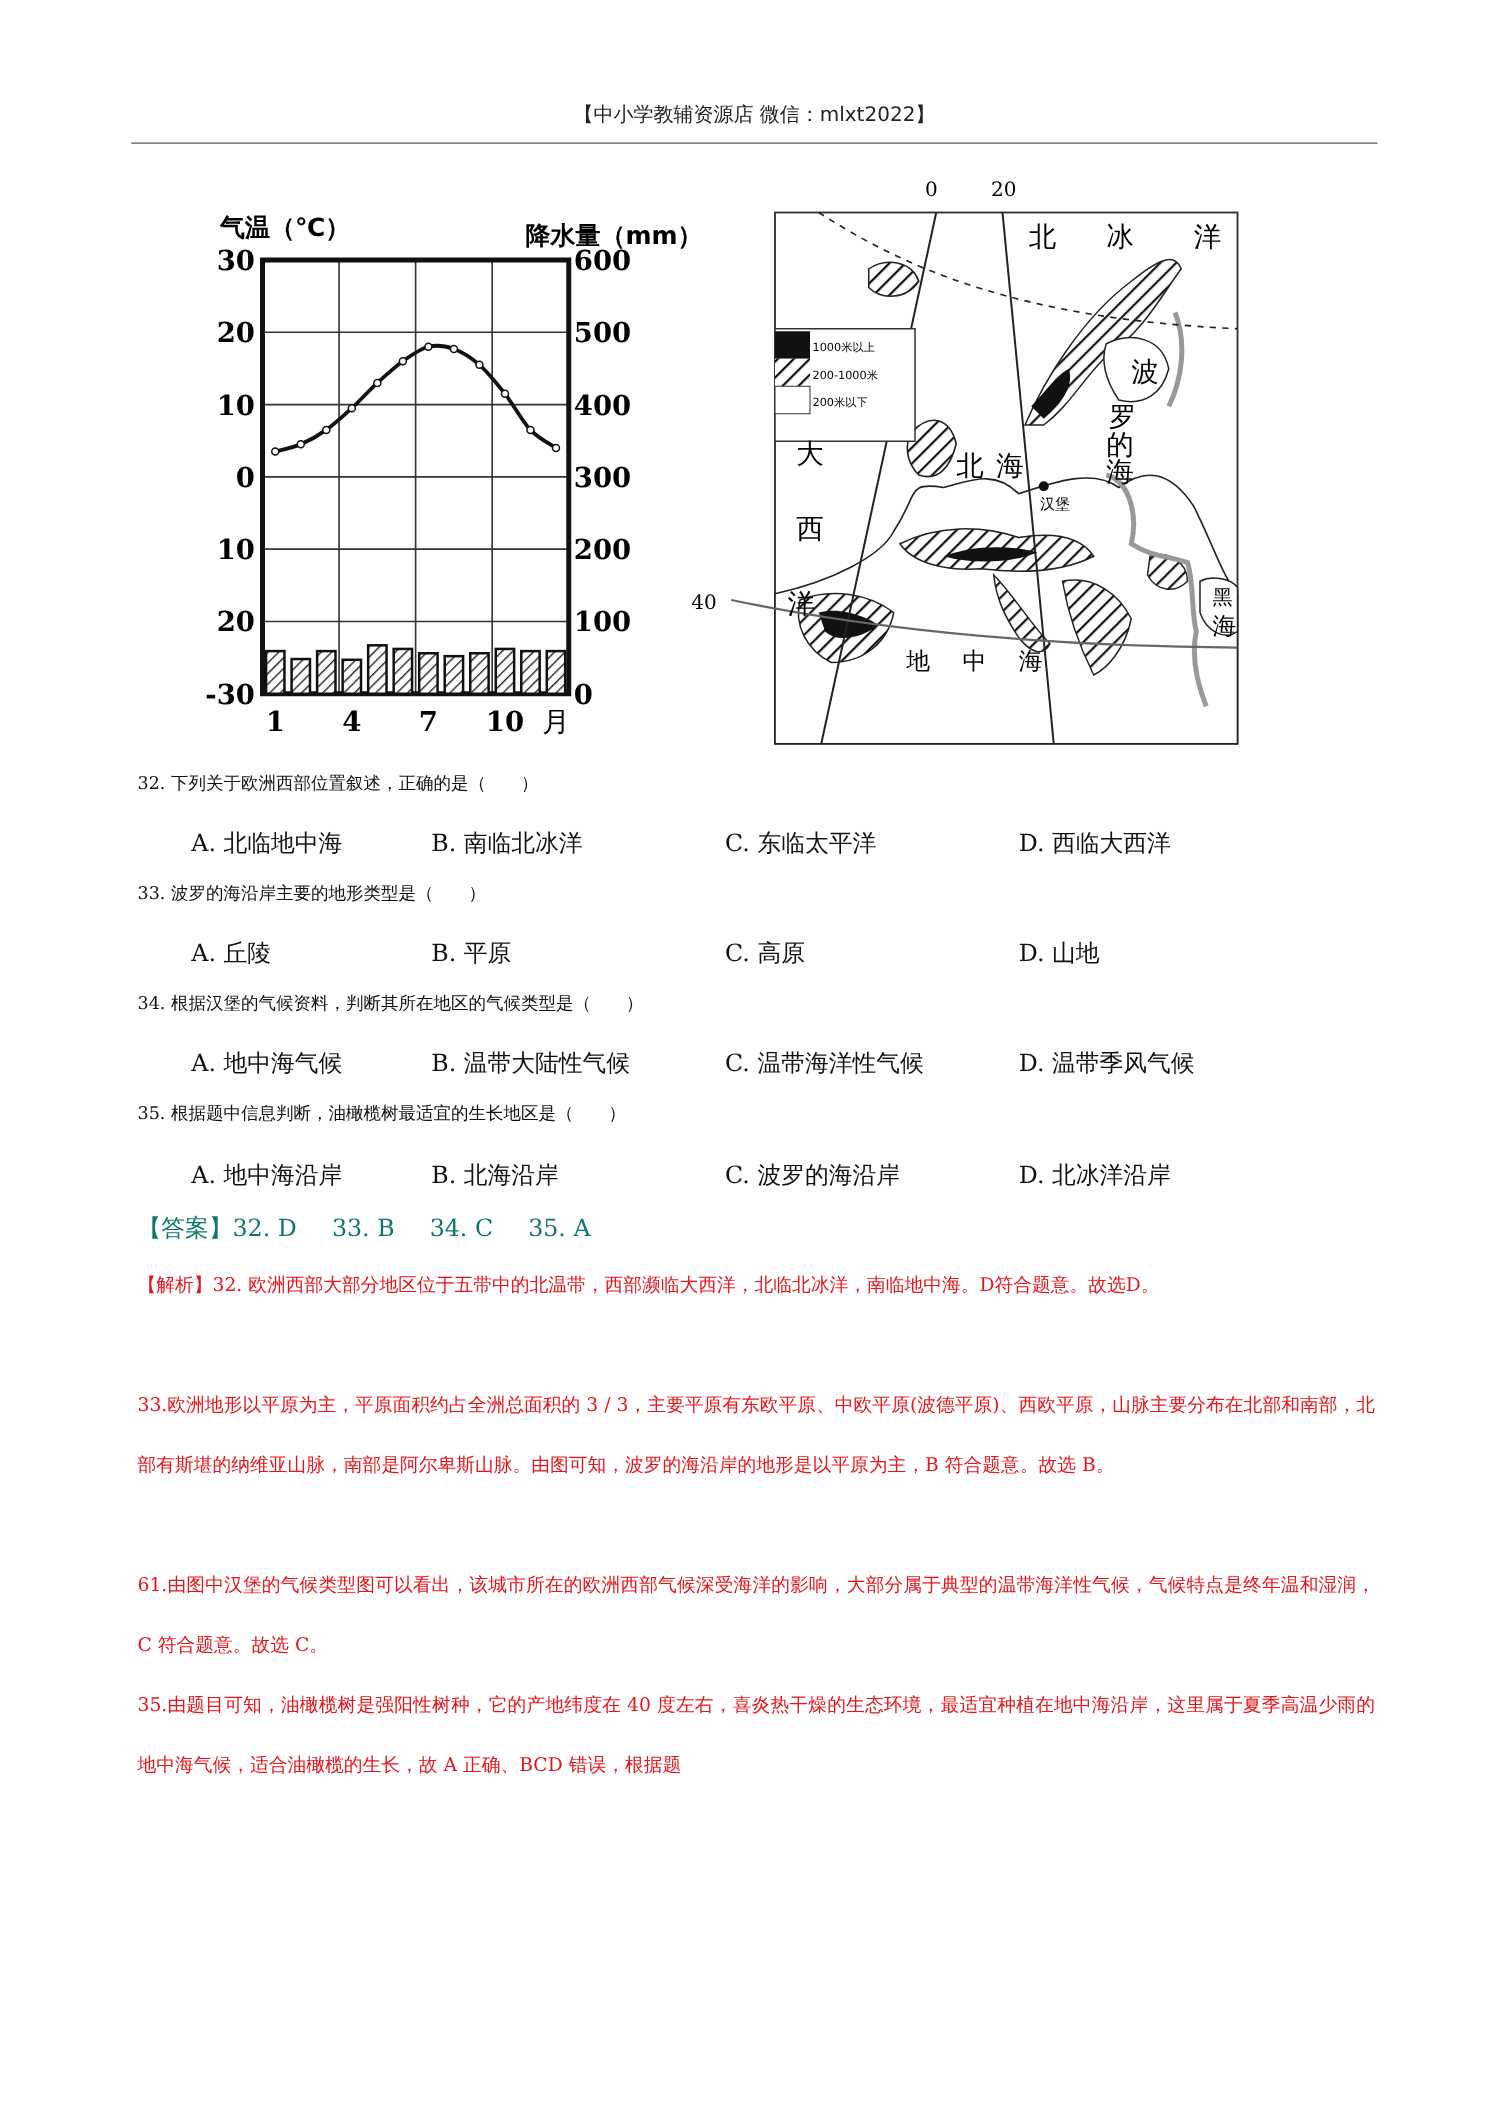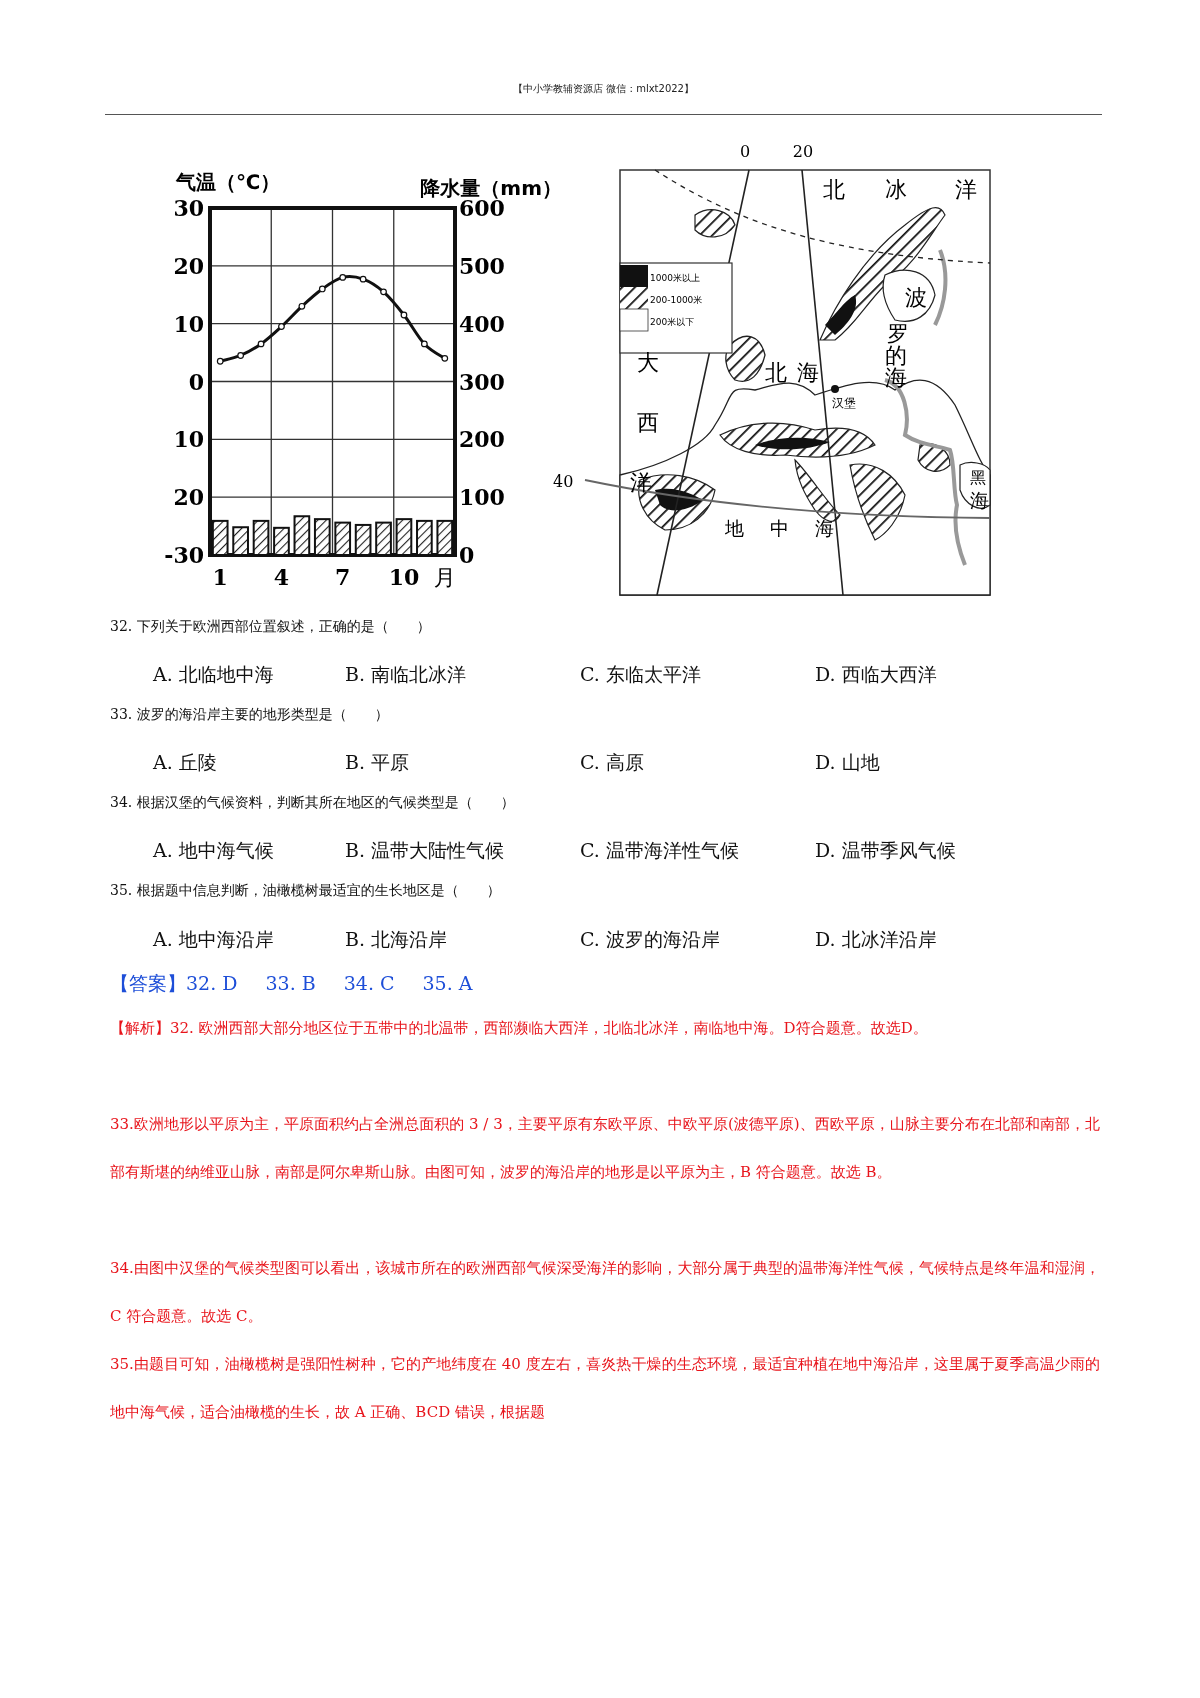--- a/index.html
+++ b/index.html
@@ -2,38 +2,38 @@
 <html><head>
 <meta charset="utf-8">
 <style>
   html, body { margin: 0; padding: 0; background: #ffffff; }
   body {
     width: 1200px; height: 1698px; position: relative; overflow: hidden;
     font-family: "DejaVu Serif", "Liberation Serif", serif; color: #111;
   }
   .page-header {
     position: absolute; left: 105px; top: 82px; width: 997px; text-align: center;
-    font-family: "DejaVu Sans", "Liberation Sans", sans-serif; font-size: 10px; color: #222;
+    font-family: "DejaVu Sans", "Liberation Sans", sans-serif; font-size: 16px; color: #222;
   }
   .header-rule { position: absolute; left: 105px; top: 114px; width: 997px; border-top: 1px solid #555; }
 
   .figure-chart { position: absolute; left: 170px; top: 175px; width: 400px; height: 470px; }
   .figure-map { position: absolute; left: 585px; top: 145px; width: 440px; height: 500px; }
   .figure-chart svg, .figure-map svg { width: 100%; height: 100%; overflow: visible; }
 
   .qa { position: absolute; left: 110px; width: 990px; font-size: 19px; line-height: 24px; }
   .q-stem { position: absolute; left: 110px; font-size: 14px; }
   .opt-row { position: absolute; left: 153px; width: 950px; font-size: 19px; }
   .opt { position: absolute; top: 0; white-space: nowrap; }
   .opt:nth-child(1) { left: 0; }
   .opt:nth-child(2) { left: 192px; }
   .opt:nth-child(3) { left: 427px; text-align: center; }
   .opt:nth-child(4) { left: 662px; }
 
-  .red { color: #1d4ed8; }
+  .red { color: #0f766e; }
   .para {
     position: absolute; left: 110px; width: 990px; font-size: 15px; line-height: 48px;
     color: #e8141b; text-align: justify;
   }
   .answers span { margin-right: 28px; }
   .answers .lbl { margin-right: 0; }
 </style>
 </head>
 <body>
 
@@ -220,14 +220,14 @@
 </div>
 
 <div class="qa red answers" style="top:971px">
   <span class="lbl">【答案】</span><span>32. D</span><span>33. B</span><span>34. C</span><span>35. A</span>
 </div>
 
 <div class="para" style="top:1004px">
   <span>【解析】</span><span>32. 欧洲西部大部分地区位于五带中的北温带，西部濒临大西洋，北临北冰洋，南临地中海。D符合题意。故选D。</span>
 </div>
 <div class="para" style="top:1100px">33.欧洲地形以平原为主，平原面积约占全洲总面积的 3 / 3，主要平原有东欧平原、中欧平原(波德平原)、西欧平原，山脉主要分布在北部和南部，北部有斯堪的纳维亚山脉，南部是阿尔卑斯山脉。由图可知，波罗的海沿岸的地形是以平原为主，B 符合题意。故选 B。</div>
-<div class="para" style="top:1244px">34.由图中汉堡的气候类型图可以看出，该城市所在的欧洲西部气候深受海洋的影响，大部分属于典型的温带海洋性气候，气候特点是终年温和湿润，C 符合题意。故选 C。</div>
+<div class="para" style="top:1244px">61.由图中汉堡的气候类型图可以看出，该城市所在的欧洲西部气候深受海洋的影响，大部分属于典型的温带海洋性气候，气候特点是终年温和湿润，C 符合题意。故选 C。</div>
 <div class="para" style="top:1340px">35.由题目可知，油橄榄树是强阳性树种，它的产地纬度在 40 度左右，喜炎热干燥的生态环境，最适宜种植在地中海沿岸，这里属于夏季高温少雨的地中海气候，适合油橄榄的生长，故 A 正确、BCD 错误，根据题</div>
 
 </body></html>

